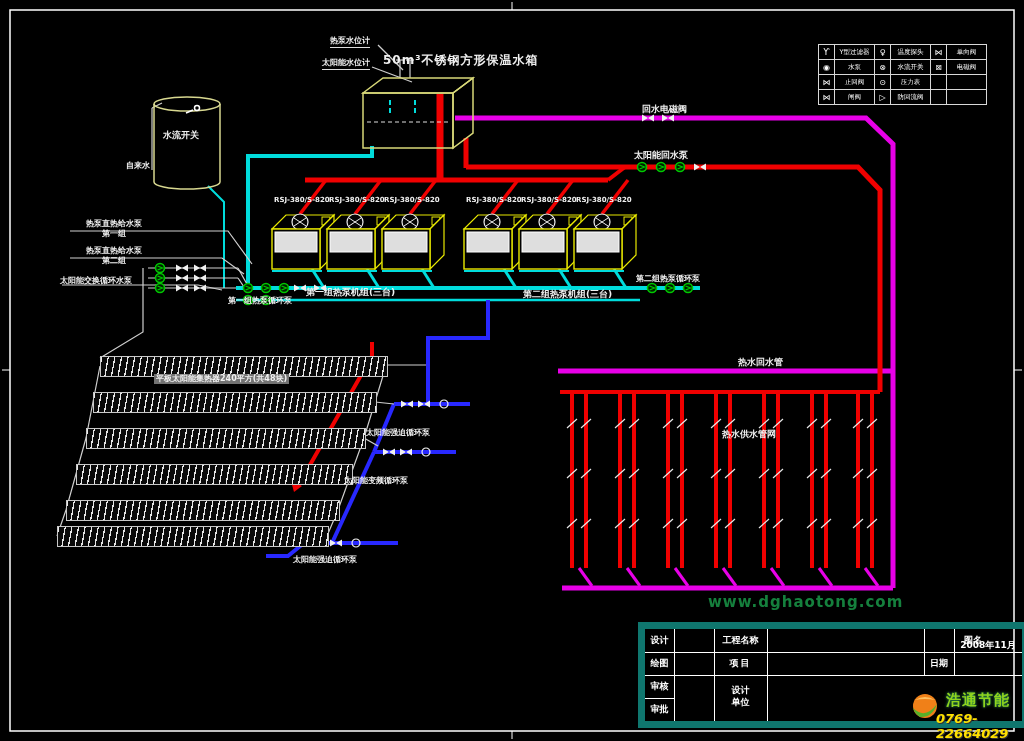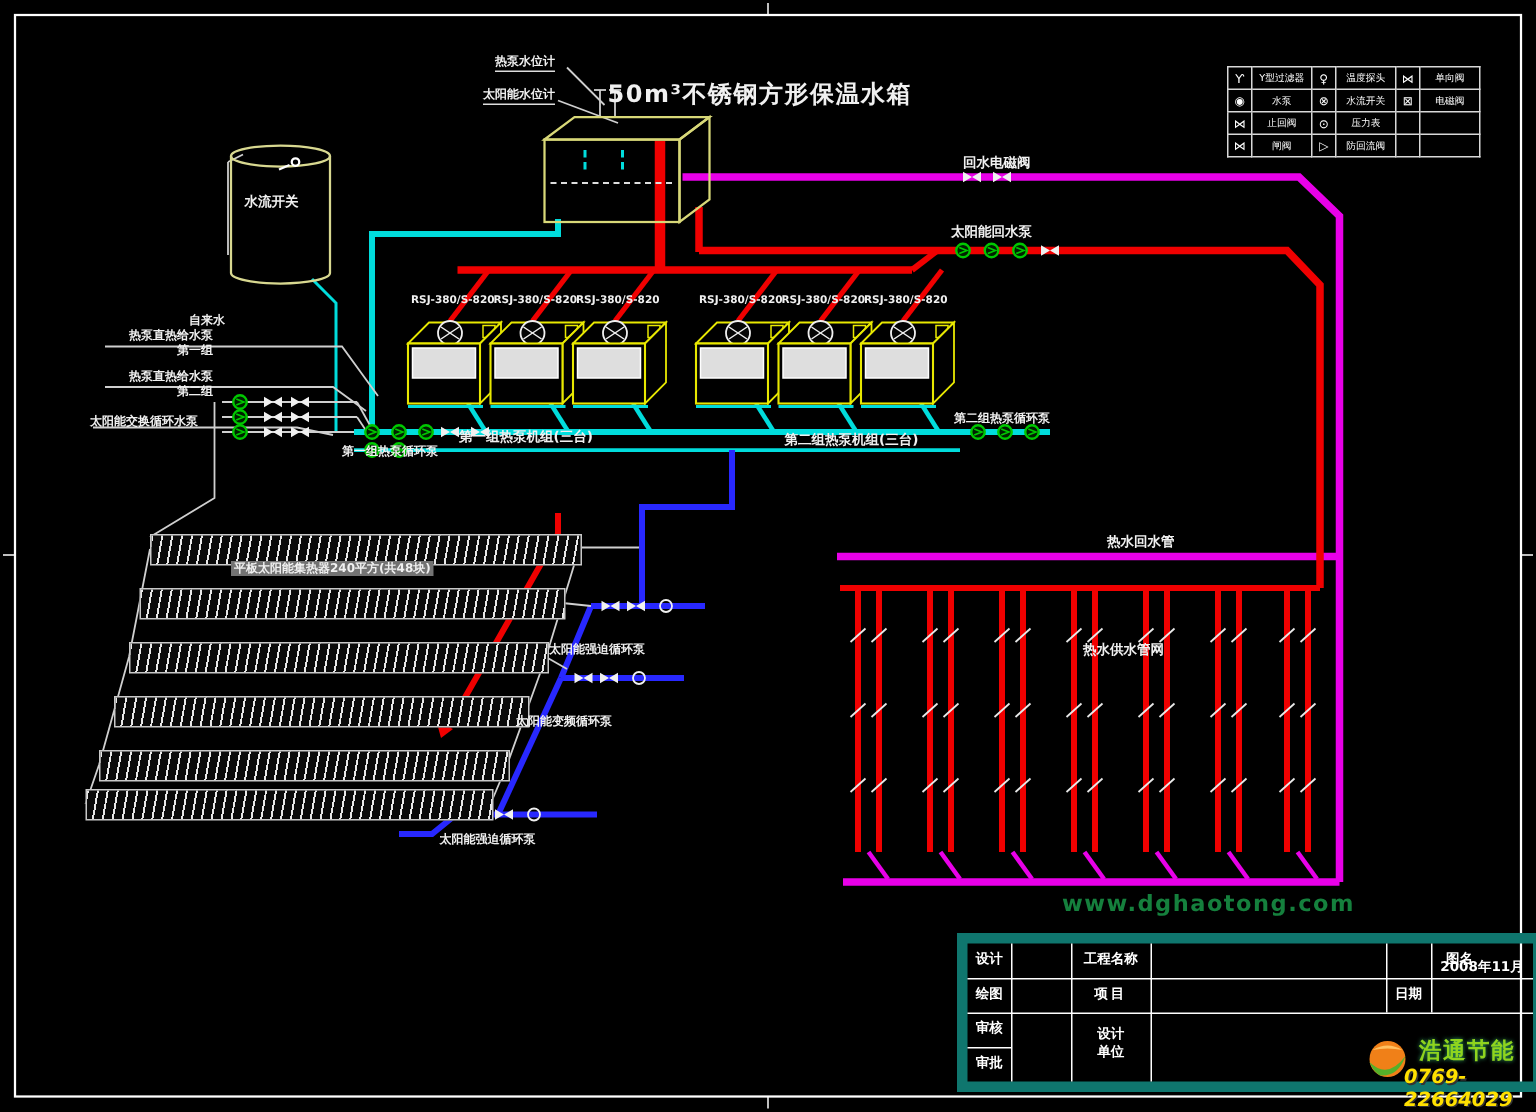--- a/index.html
+++ b/index.html
@@ -1,20 +1,20 @@
 <!DOCTYPE html>
 <html><head>
 <meta charset="utf-8">
 <style>
   html,body{margin:0;padding:0;background:#000;width:1024px;height:741px;overflow:hidden;}
   #stage{position:absolute;left:0;top:0;width:1024px;height:741px;background:#000;
          font-family:"DejaVu Sans",sans-serif;}
   svg{position:absolute;left:0;top:0;z-index:1;}
   .lbl{position:absolute;color:#f0f0f0;font:bold 8px "DejaVu Sans",sans-serif;
-       white-space:pre-line;z-index:5;line-height:1.25;text-align:right;}
+       white-space:pre-line;z-index:5;line-height:1.25;text-align:center;}
   .underln{border-bottom:1px solid #ddd;padding-bottom:1px;}
   .panelrow{position:absolute;height:19px;z-index:2;background-color:#0a0a0a;
        border:1px solid #c8c8c8;
        background-image:repeating-linear-gradient(100deg,#e8e8e8 0px,#e8e8e8 1.3px,transparent 1.3px,transparent 6.5px);}
   
   #legend{position:absolute;left:818px;top:44px;z-index:6;border-collapse:collapse;}
   #legend td{border:1px solid #d8d8d8;color:#fff;font:6.5px "DejaVu Sans",sans-serif;
        padding:0 1px;height:14px;text-align:center;}
   #legend td.sym{width:13px;font-size:8px;}
   #legend td.nm{width:37px;}
@@ -236,25 +236,25 @@
   </g>
 </svg>
 
 <div class="panelrow" style="left:100px;top:356px;width:286px;"></div>
 <div class="panelrow" style="left:93px;top:392px;width:282px;"></div>
 <div class="panelrow" style="left:86px;top:428px;width:278px;"></div>
 <div class="panelrow" style="left:76px;top:464px;width:275px;"></div>
 <div class="panelrow" style="left:66px;top:500px;width:272px;"></div>
 <div class="panelrow" style="left:57px;top:526px;width:270px;"></div>
 
-<div class="lbl" style="left:383px;top:53px;font-size:16px;letter-spacing:1px;margin-left:22px;">50m³不锈钢方形保温水箱</div>
+<div class="lbl" style="left:383px;top:53px;font-size:12px;letter-spacing:1px;">50m³不锈钢方形保温水箱</div>
 <div class="lbl underln" style="left:330px;top:36px;">热泵水位计</div>
 <div class="lbl underln" style="left:322px;top:58px;">太阳能水位计</div>
 <div class="lbl" style="left:163px;top:130px;font-size:9px;">水流开关</div>
-<div class="lbl" style="left:126px;top:161px;margin-top:48px;">自来水</div>
+<div class="lbl" style="left:126px;top:161px;">自来水</div>
 
 <div class="lbl" style="left:274px;top:196px;font-size:7px;">RSJ-380/S-820</div>
 <div class="lbl" style="left:329px;top:196px;font-size:7px;">RSJ-380/S-820</div>
 <div class="lbl" style="left:384px;top:196px;font-size:7px;">RSJ-380/S-820</div>
 <div class="lbl" style="left:466px;top:196px;font-size:7px;">RSJ-380/S-820</div>
 <div class="lbl" style="left:521px;top:196px;font-size:7px;">RSJ-380/S-820</div>
 <div class="lbl" style="left:576px;top:196px;font-size:7px;">RSJ-380/S-820</div>
 
 <div class="lbl" style="left:306px;top:287px;font-size:9px;">第一组热泵机组(三台)</div>
 <div class="lbl" style="left:228px;top:296px;">第一组热泵循环泵</div>

